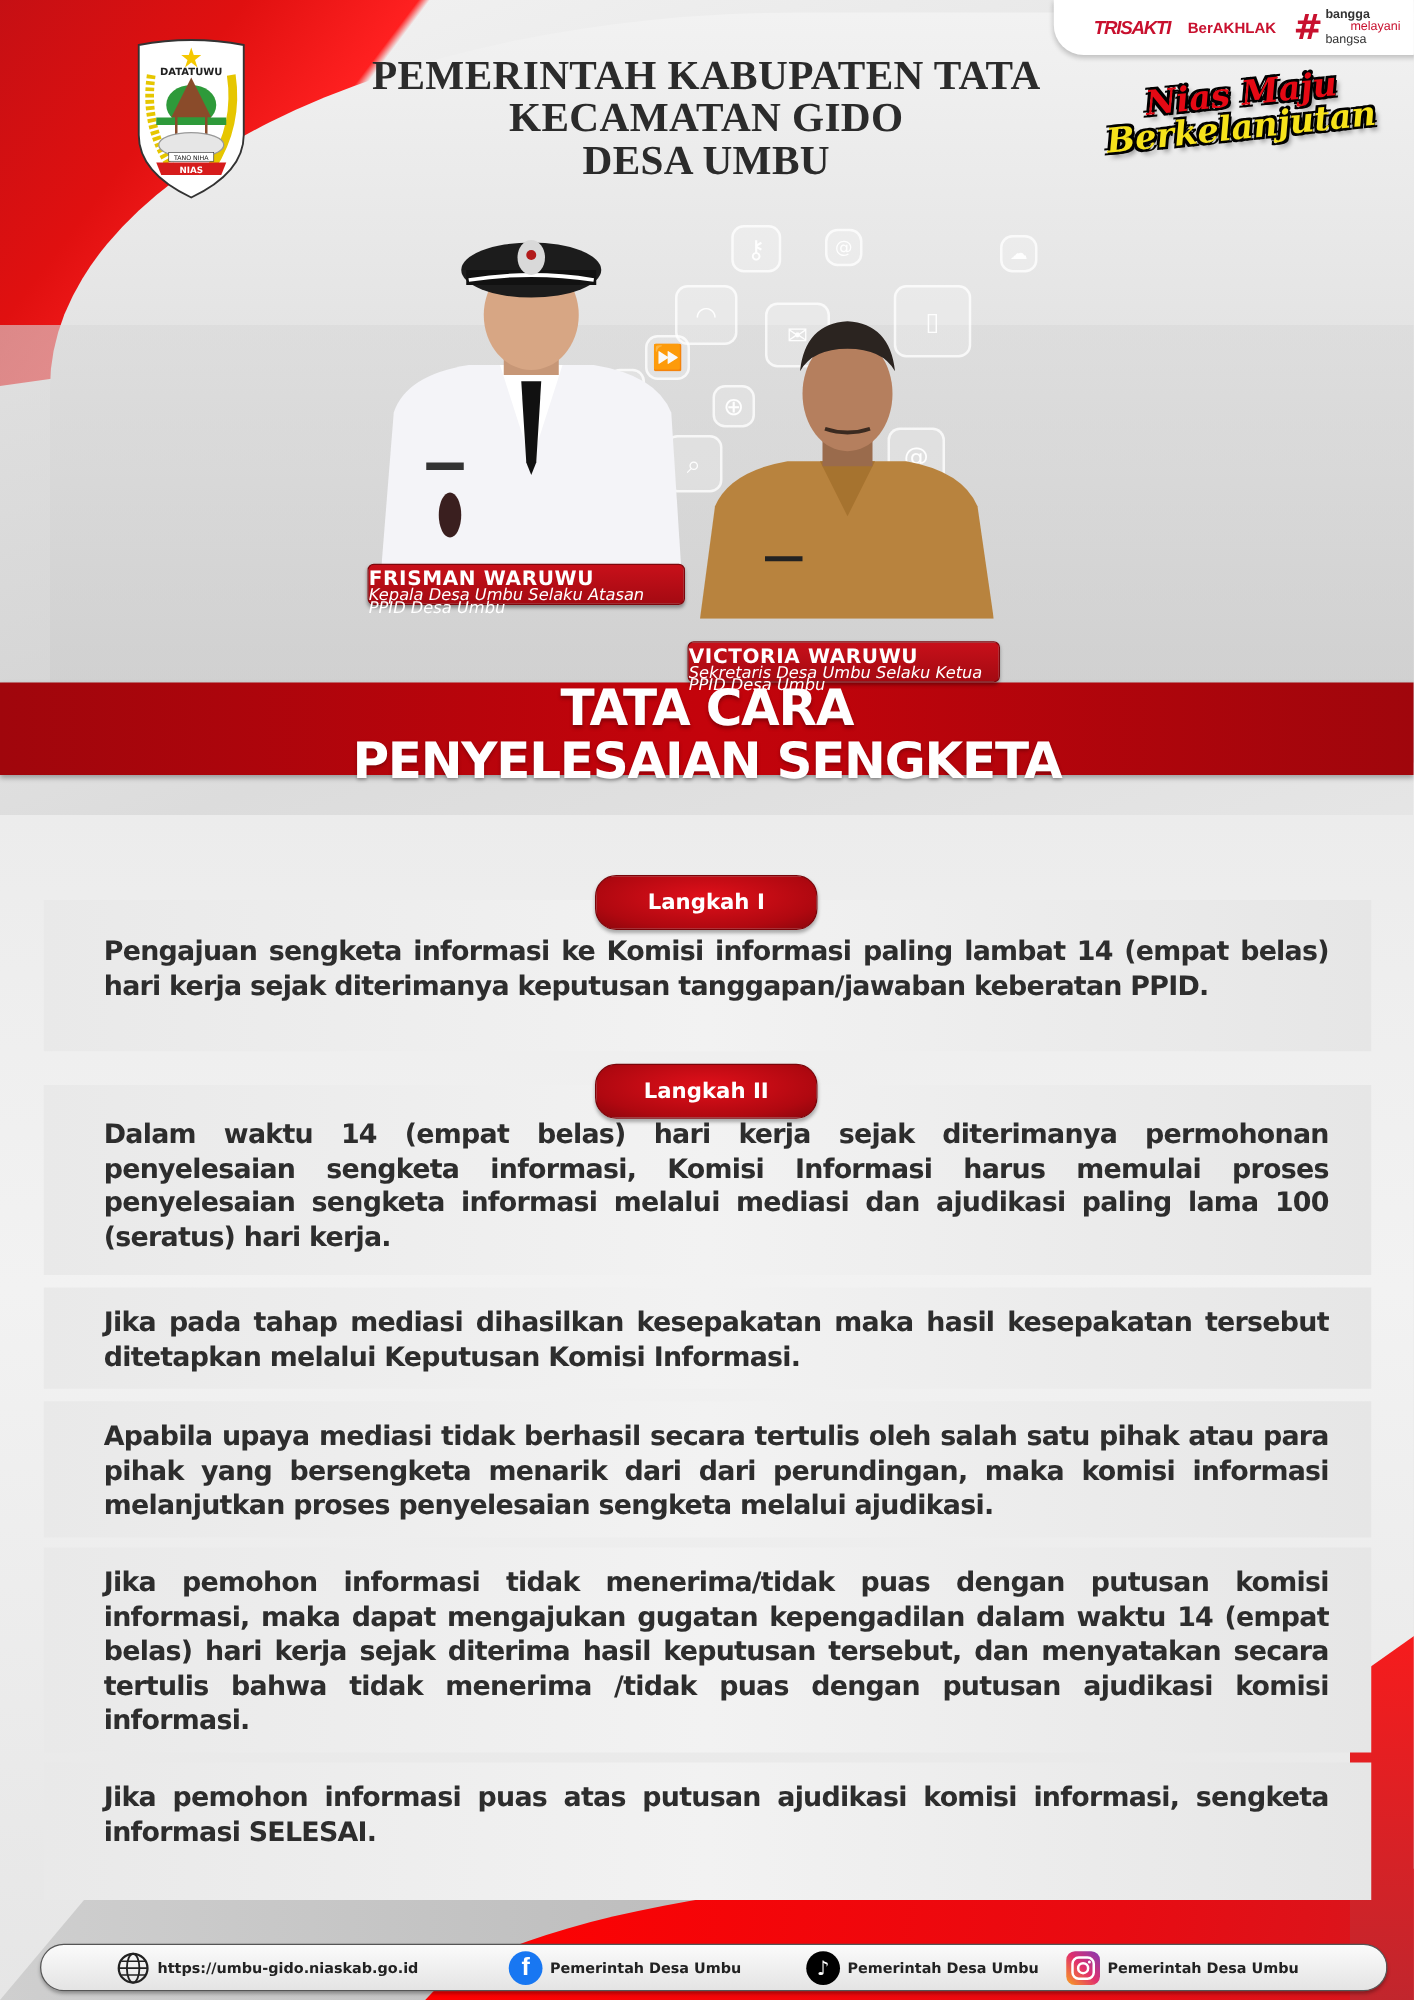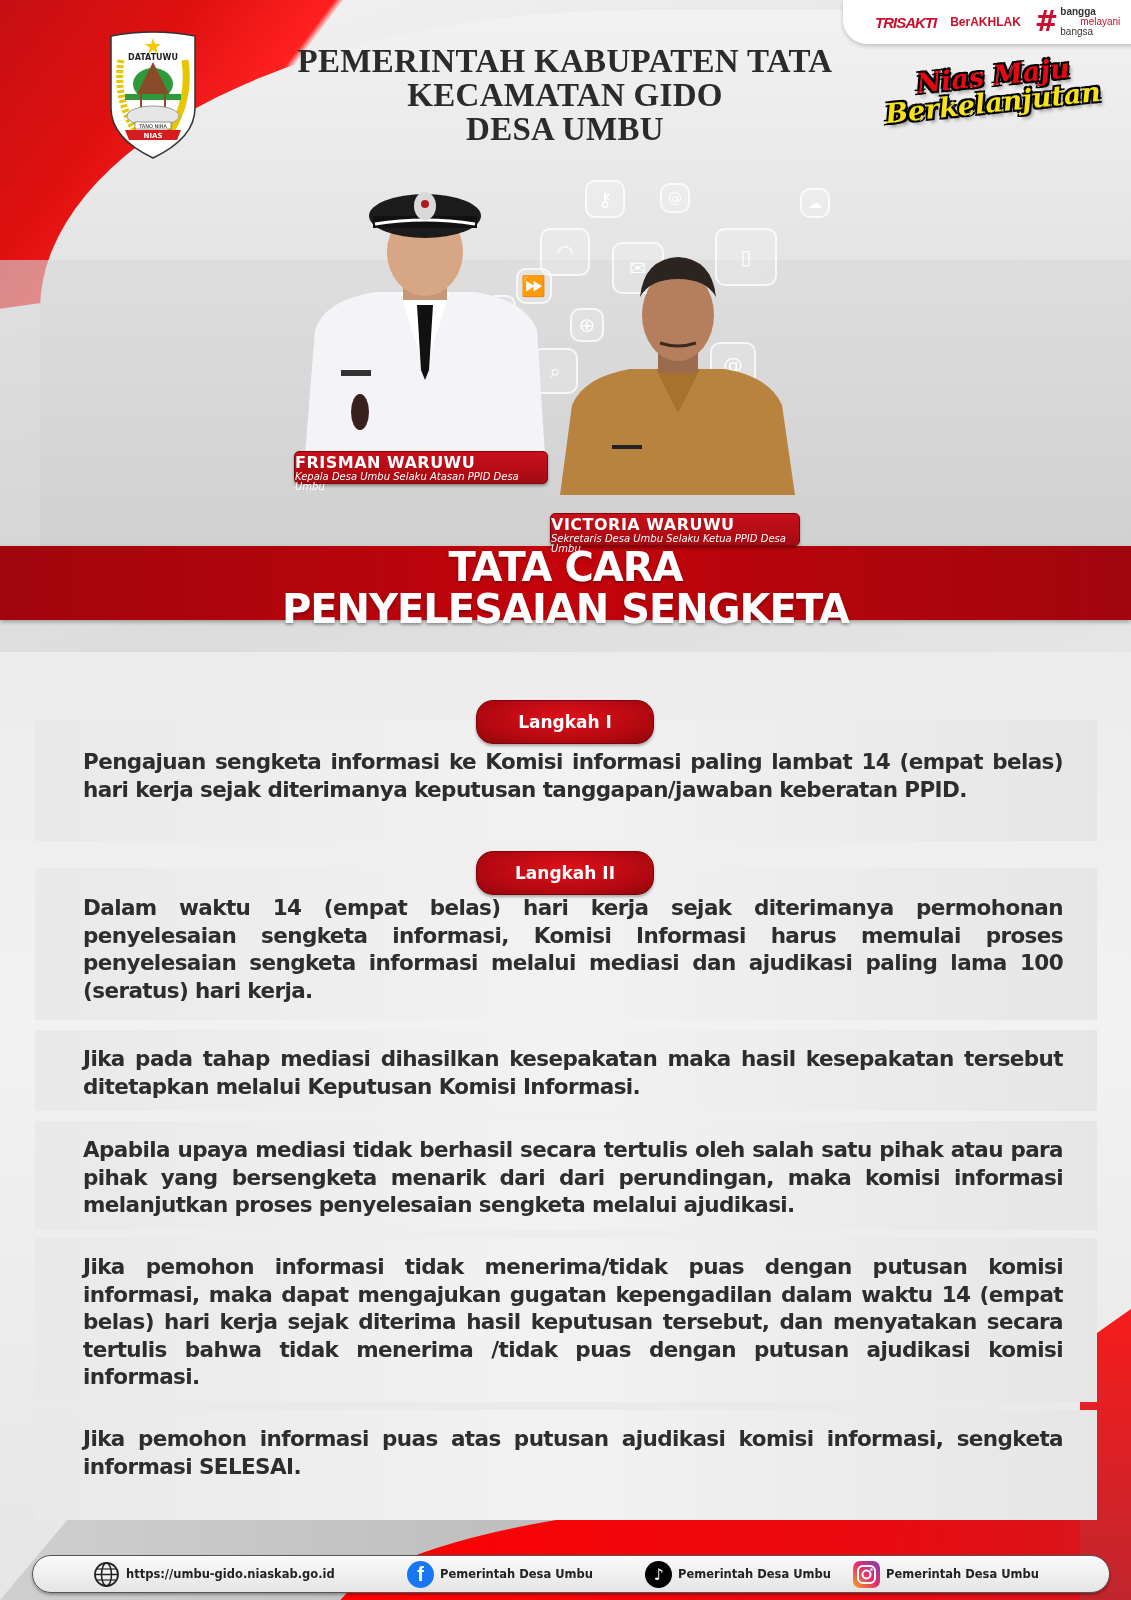--- a/index.html
+++ b/index.html
@@ -108,21 +108,21 @@
   .name-plate {
     position: absolute; z-index: 7;
     background: linear-gradient(180deg, #c8101a 0%, #a40a12 100%);
     border: 1px solid #7d070c; border-radius: 5px;
     box-shadow: 0 2px 3px rgba(0,0,0,.35);
     text-align: left; color: #fff;
   }
   .np1 { left: 294px; top: 451px; width: 254px; height: 33px; }
   .np2 { left: 550px; top: 495px; width: 250px; height: 33px; margin-top: 18px; }
   .name-plate .nm { display: block; font-family: "DejaVu Sans", sans-serif; font-weight: 700; font-size: 16px; line-height: 18px; letter-spacing: .5px; padding-top: 2px; }
-  .name-plate .rl { display: block; font-family: "DejaVu Sans", sans-serif; font-style: italic; font-size: 10px; line-height: 10px; }
+  .name-plate .rl { display: block; font-family: "DejaVu Sans", sans-serif; font-style: italic; font-size: 13px; line-height: 10px; }
 
   
   .title-banner {
     left: 0; top: 546px; width: 1131px; height: 74px;
     background: linear-gradient(90deg, #a0060c 0%, #c4030b 50%, #a0060c 100%);
     box-shadow: 0 2px 4px rgba(0,0,0,.3);
     text-align: center; color: #fff;
     display: flex; flex-direction: column; justify-content: space-between;
   }
   .title-banner .t {

